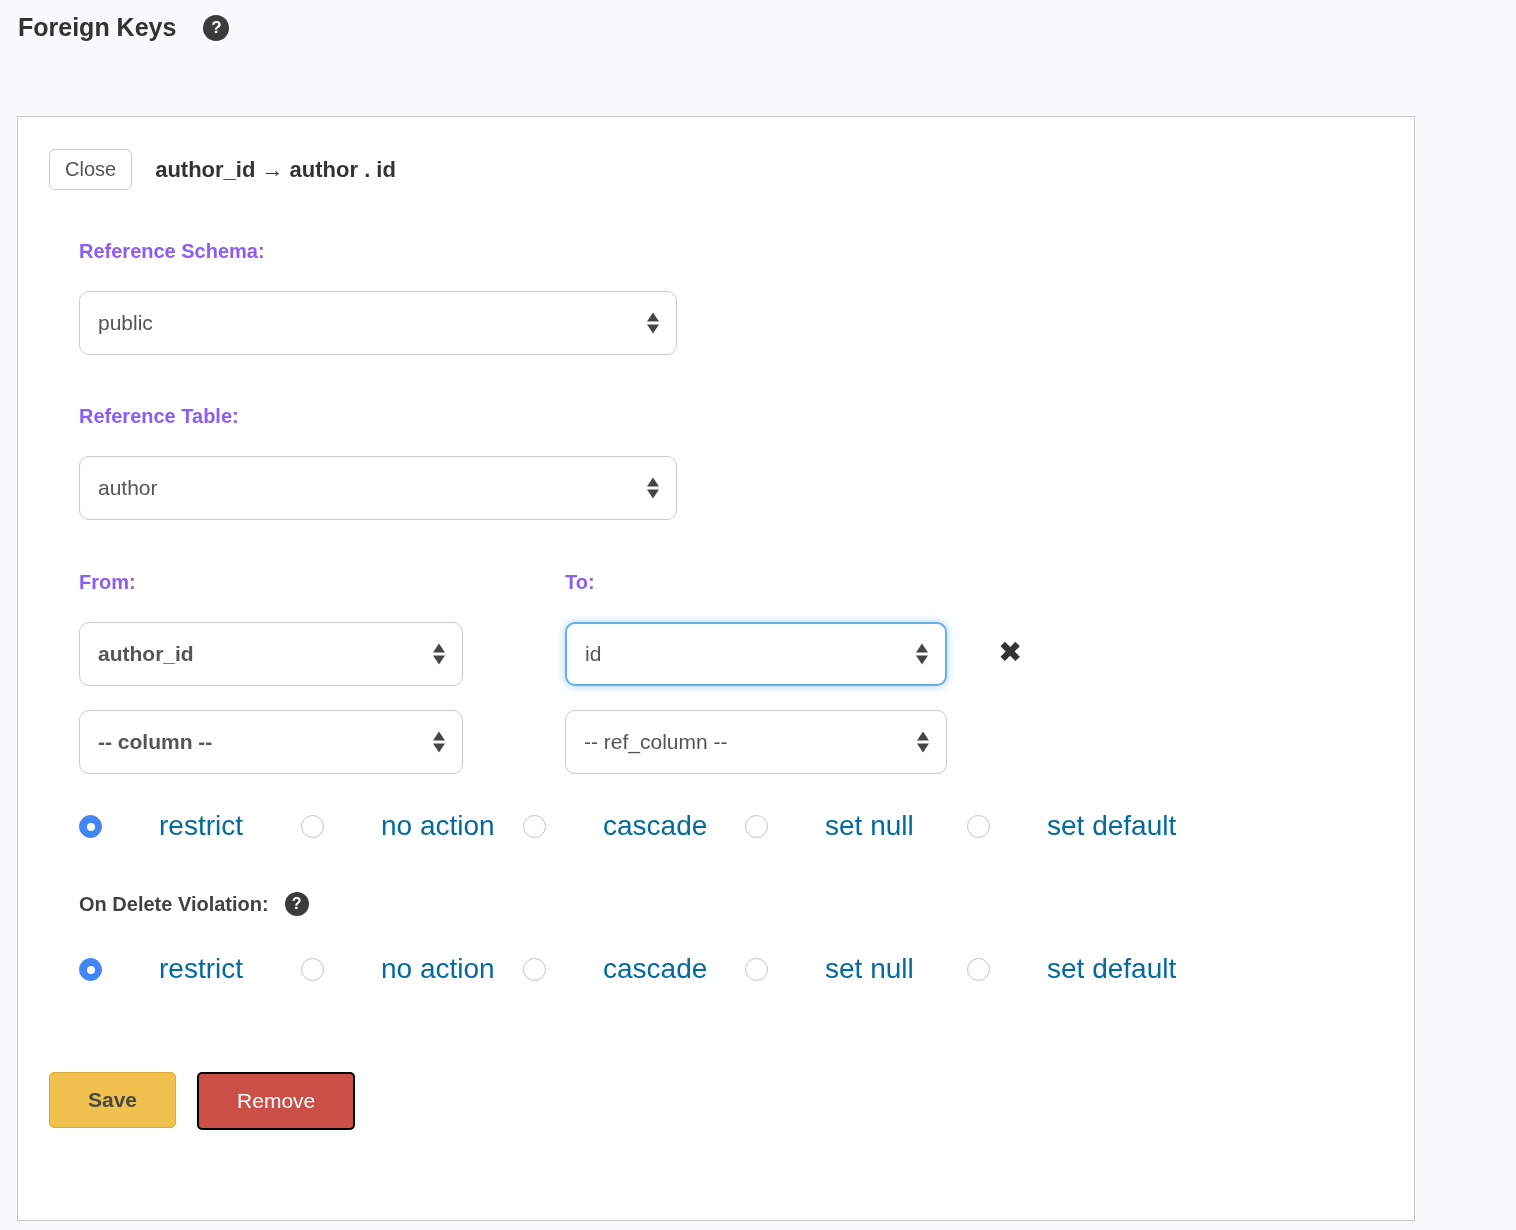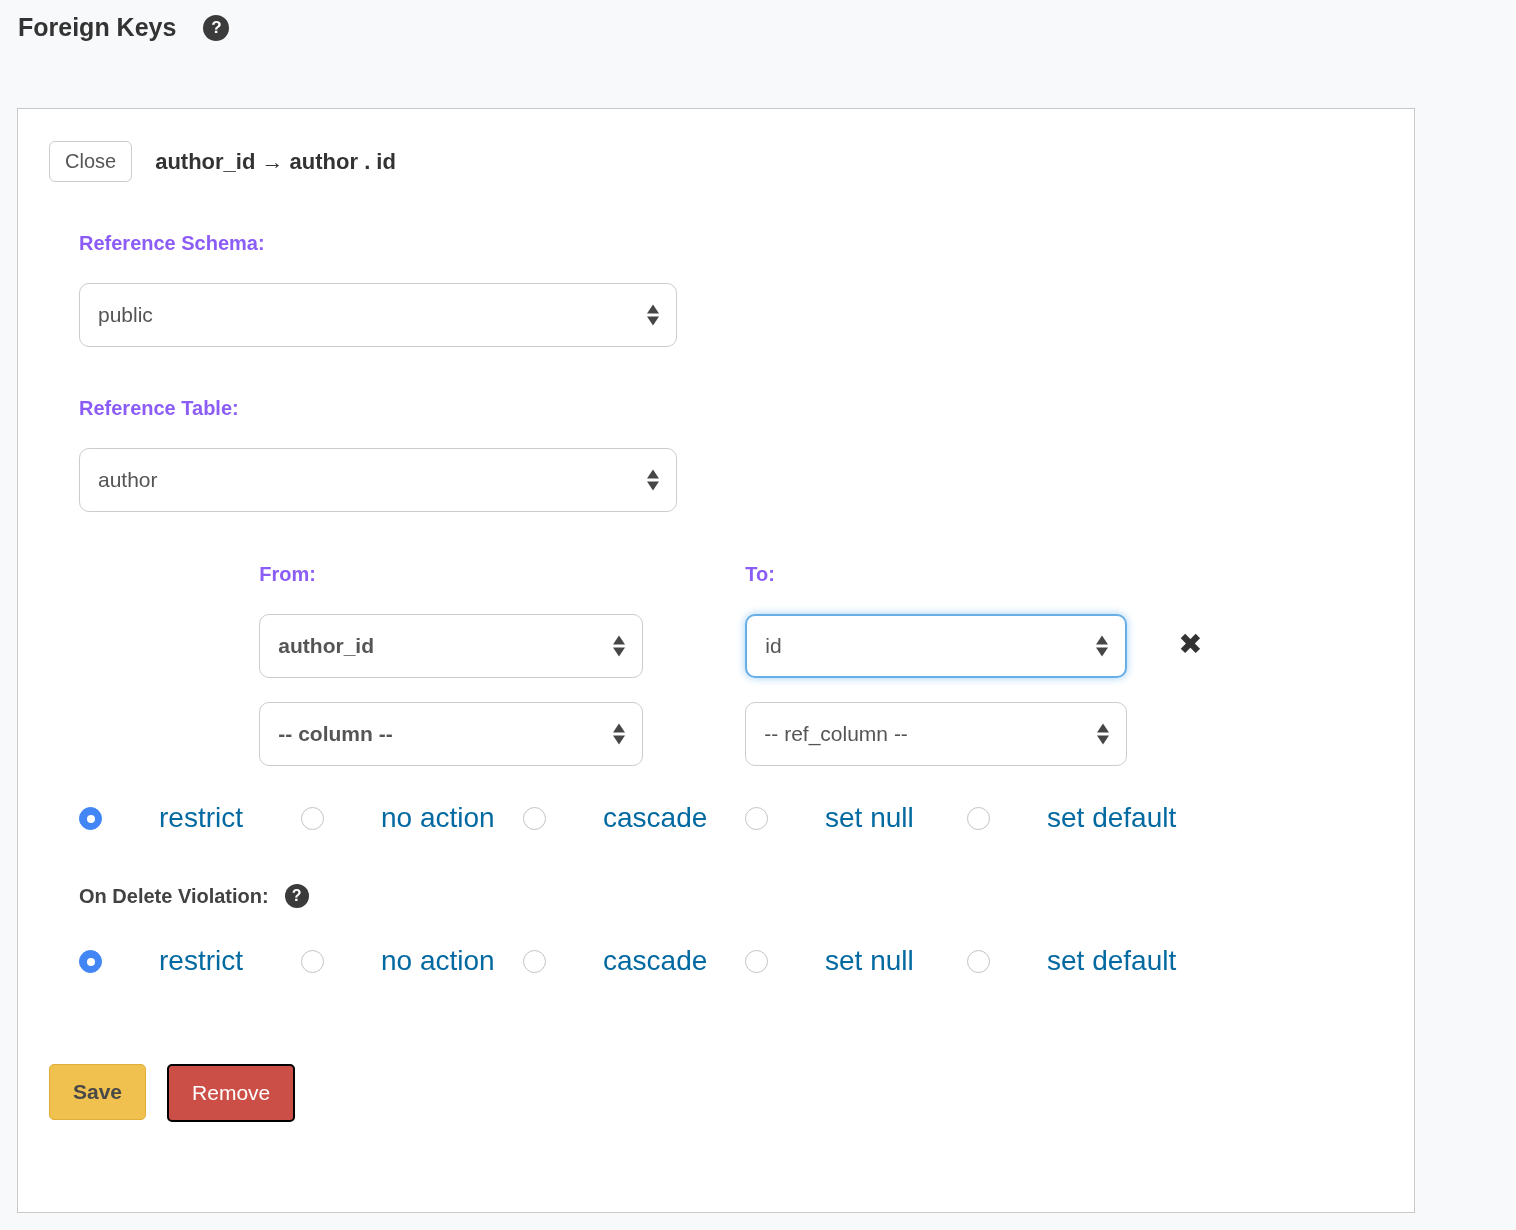--- a/index.html
+++ b/index.html
@@ -23,21 +23,21 @@
     display: inline-flex; align-items: center; justify-content: center;
     background: #3b3b3b; color: #fff; border-radius: 50%;
     font-weight: bold; flex: none; cursor: pointer;
   }
   .help-icon::after { content: "?"; }
   .help-icon.lg { width: 26px; height: 26px; font-size: 17px; }
   .help-icon.sm { width: 24px; height: 24px; font-size: 16px; }
 
   
   .panel {
-    position: absolute; left: 17px; top: 108px;
+    position: absolute; left: 17px; top: 116px;
     width: 1398px; height: 1105px;
     background: #fff; border: 1px solid #c9c9c9;
     padding: 32px 31px;
   }
   .panel-header { display: flex; align-items: center; gap: 23px; }
   .close-btn {
     background: #fff; border: 1px solid #ccc; border-radius: 6px;
     padding: 7px 15px; font-size: 20px; color: #555;
     font-family: inherit; cursor: pointer; line-height: 25px;
   }
@@ -63,21 +63,21 @@
   .w-lg { width: 598px; }
   .w-md { width: 384px; font-weight: bold; }
   .select-arrows {
     position: absolute; right: 17px; top: 50%; transform: translateY(-50%);
     display: flex; flex-direction: column; align-items: center; gap: 3px;
     pointer-events: none;
   }
   .tri-up  { width: 0; height: 0; border-left: 6px solid transparent; border-right: 6px solid transparent; border-bottom: 9px solid #464646; }
   .tri-down{ width: 0; height: 0; border-left: 6px solid transparent; border-right: 6px solid transparent; border-top: 9px solid #464646; }
 
-  .map-row { display: flex; margin-top: 49px; justify-content: center; }
+  .map-row { display: flex; margin-top: 49px; }
   .map-col .field-label { margin-top: 0; }
   .map-col.from { width: 486px; }
   .map-col.to   { width: 382px; }
   .map-col .select-box + .select-box { margin-top: 24px; }
   .map-col.to .select-box { width: 382px; }
   .map-col.from .select-box { width: 384px; }
   .remove-x {
     margin-left: 51px; margin-top: 68px;
     font-size: 29px; line-height: 30px; color: #333;
     cursor: pointer; flex: none;
@@ -98,21 +98,21 @@
   .radio-item.checked .radio-circle { background: #4285f4; border-color: #4285f4; }
   .radio-item.checked .radio-circle::after {
     content: ""; position: absolute; width: 8px; height: 8px;
     background: #fff; border-radius: 50%; left: 7px; top: 7px;
   }
   .radio-label { font-size: 28px; color: #0369a1; margin-left: 44px; }
 
   
   .actions { display: flex; align-items: flex-start; margin-top: 87px; }
   .btn {
-    font-size: 21px; border-radius: 5px; padding: 14px 23px;
+    font-size: 21px; border-radius: 5px; padding: 14px 38px;
     font-family: inherit; cursor: pointer; line-height: 26px;
   }
   .btn-save {
     background: #f0c14e; border: 1px solid #dfae39;
     color: #484848; font-weight: bold;
   }
   .btn-remove {
     background: #cc4f47; border: 2px solid #000000;
     color: #fff; margin-left: 21px;
   }

